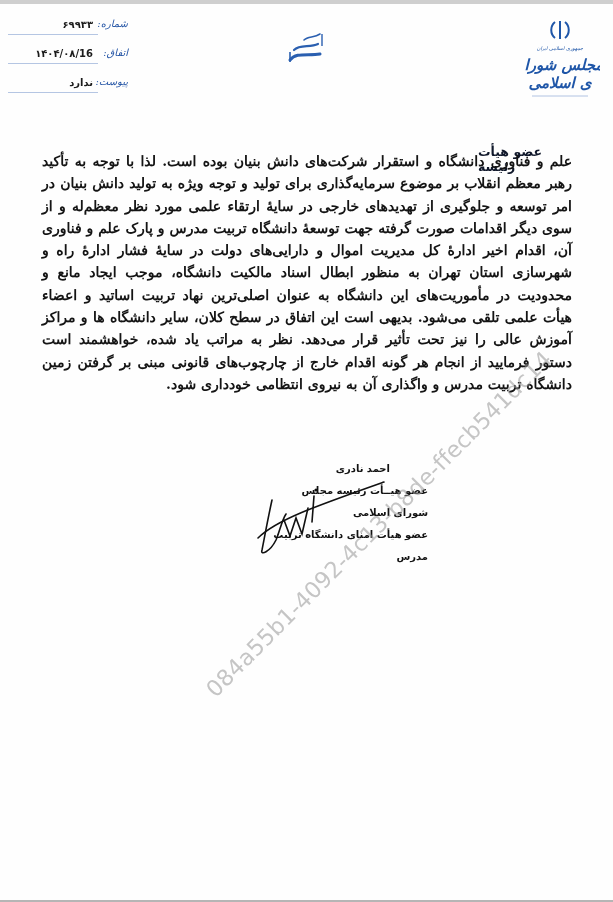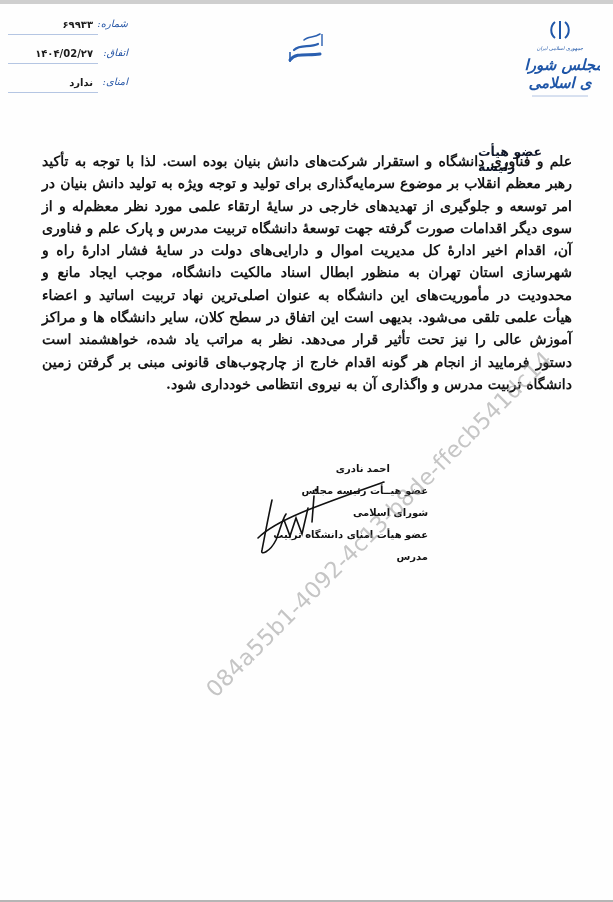--- a/index.html
+++ b/index.html
@@ -76,24 +76,24 @@
 
 <div class="meta">
   <div class="meta-row">
     <span class="meta-label">شماره:</span>
     <span class="meta-line"></span>
     <span class="meta-value">۶۹۹۳۳</span>
   </div>
   <div class="meta-row">
     <span class="meta-label">اتفاق:</span>
     <span class="meta-line"></span>
-    <span class="meta-value">۱۴۰۴/02/۲۷</span>
+    <span class="meta-value">۱۴۰۴/۰۸/16</span>
   </div>
   <div class="meta-row">
-    <span class="meta-label">امنای:</span>
+    <span class="meta-label">پیوست:</span>
     <span class="meta-line"></span>
     <span class="meta-value">ندارد</span>
   </div>
 </div>
 
 <div class="bismillah">
   <svg width="44" height="34" viewBox="0 0 44 34">
     <path d="M8 30 C14 22, 26 26, 38 24" stroke="#2a5fb0" stroke-width="3" fill="none" stroke-linecap="round"></path>
     <path d="M12 20 C18 14, 28 18, 36 14" stroke="#2a5fb0" stroke-width="2.2" fill="none" stroke-linecap="round"></path>
     <path d="M22 10 C26 6, 32 8, 38 4" stroke="#2a5fb0" stroke-width="1.6" fill="none" stroke-linecap="round"></path>

